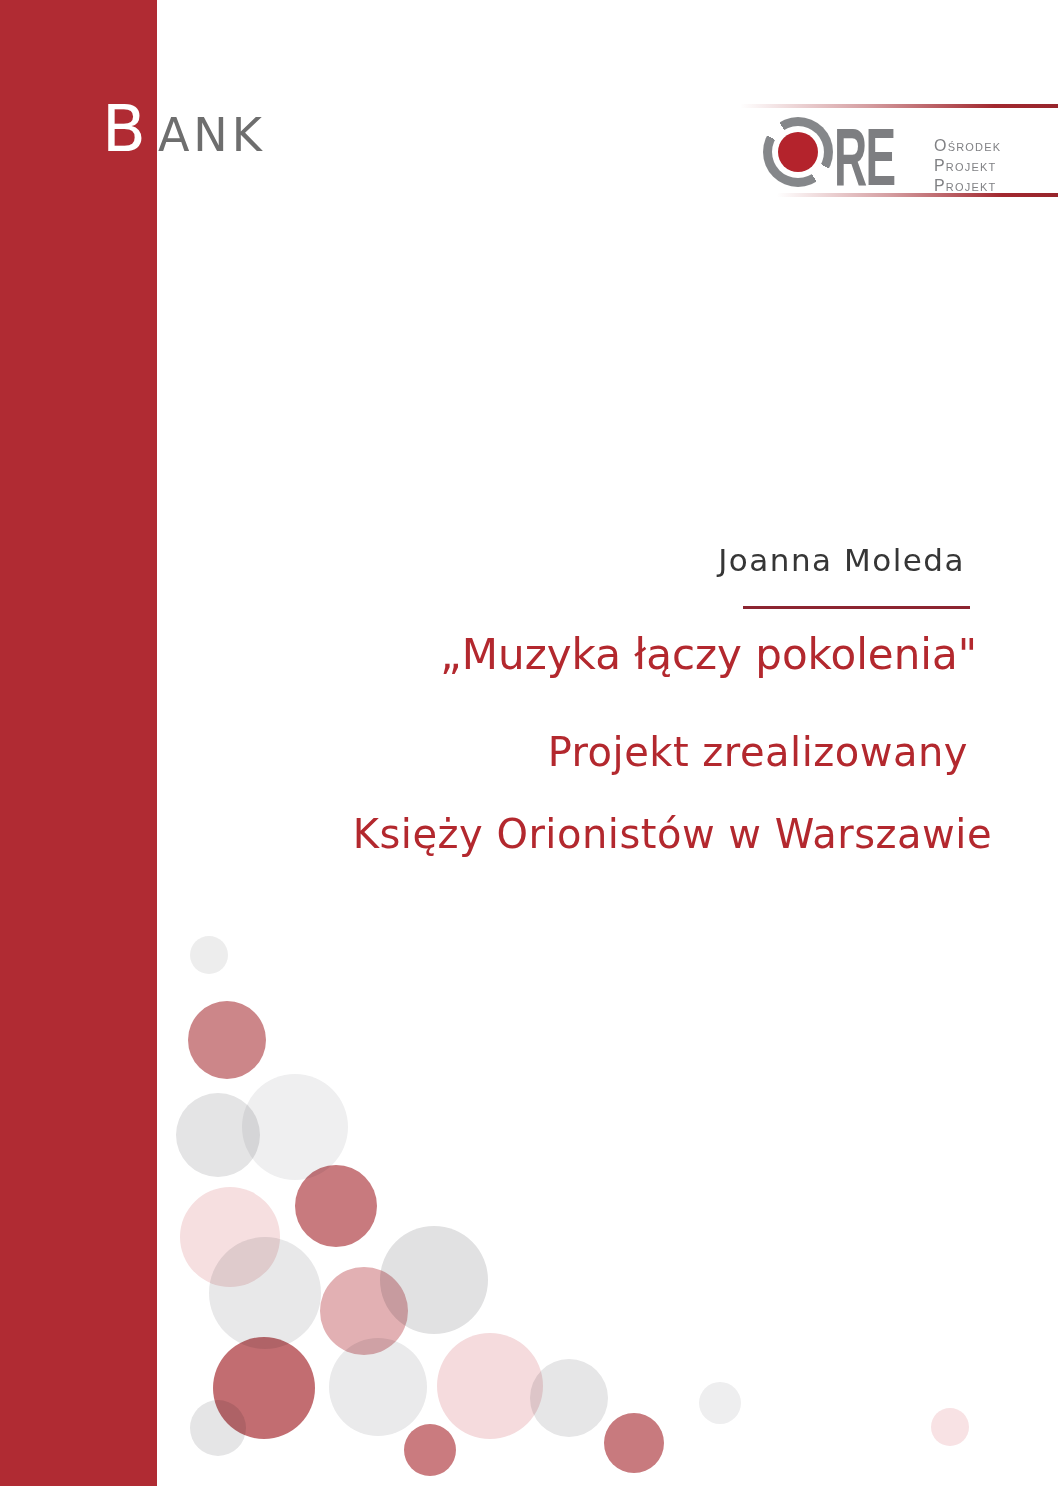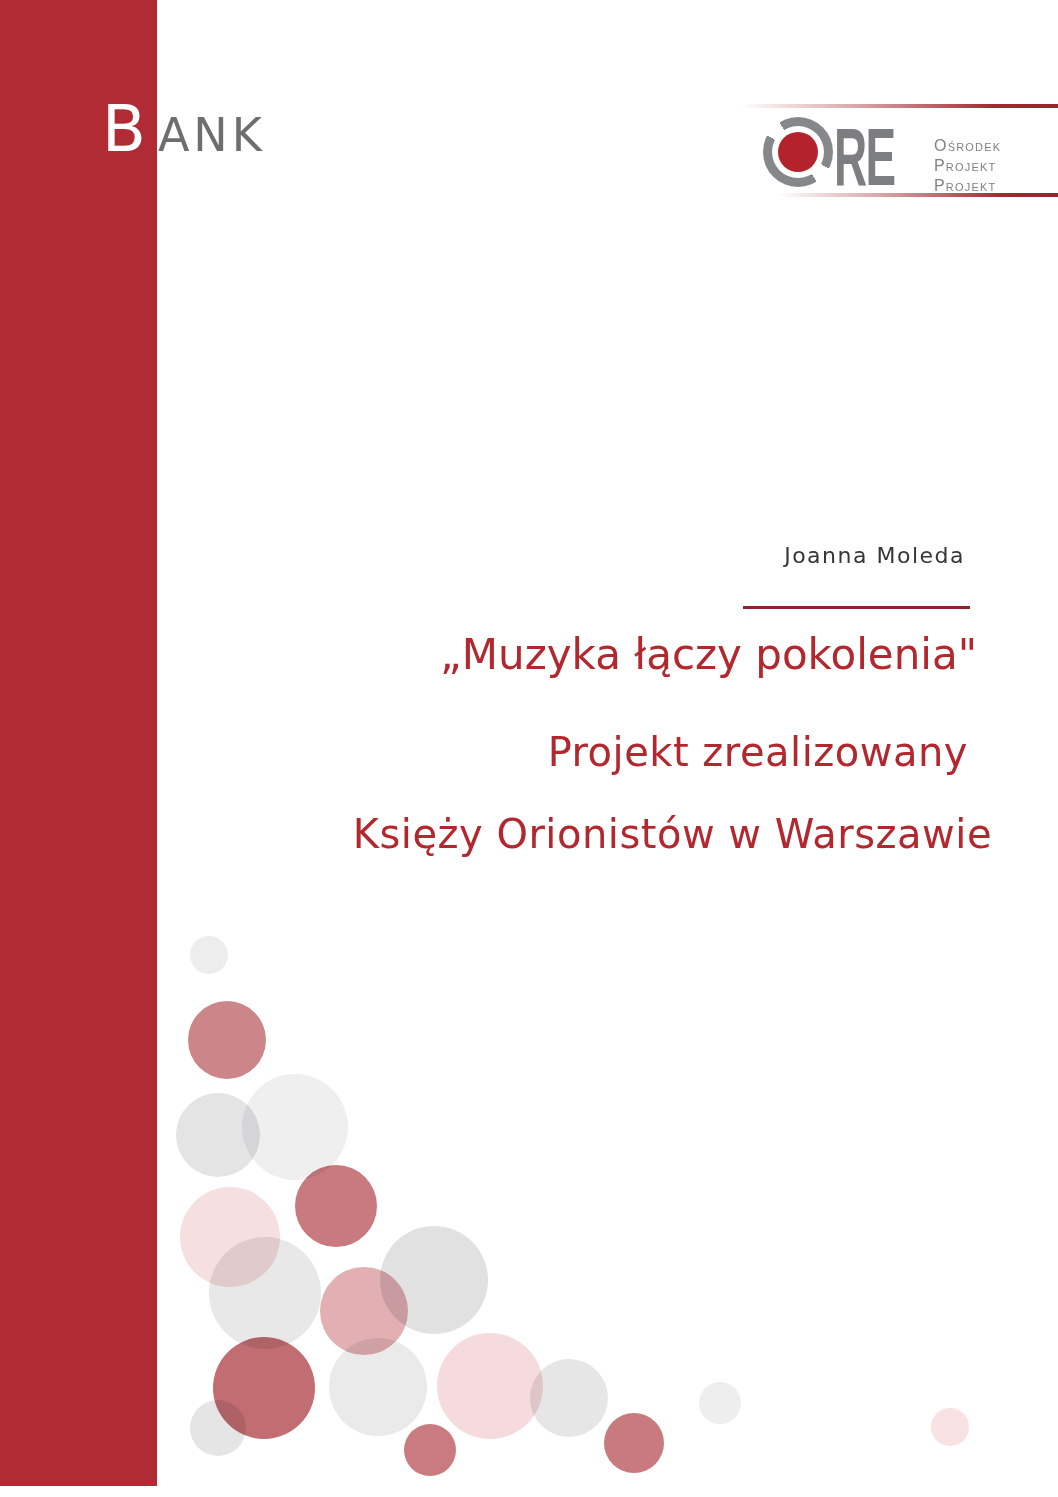--- a/index.html
+++ b/index.html
@@ -63,21 +63,21 @@
     font-family:"Liberation Sans",sans-serif;
     font-size:16px;line-height:20px;letter-spacing:1.2px;
     font-variant:small-caps;color:var(--logo-gray,#808184);
     white-space:nowrap;
     margin-left:24px;
   }
 
   
   #author{
     position:absolute;right:93px;top:545px;line-height:1;white-space:nowrap;
-    font-size:22px;letter-spacing:1.5px;color:var(--author-gray,#363636);
+    font-size:31px;letter-spacing:1.5px;color:var(--author-gray,#363636);
   }
   #divider{
     position:absolute;left:743px;top:606px;width:227px;height:3px;
     background:var(--divider-red,#8c2531);
   }
   #doc-title{
     position:absolute;right:81px;top:634px;line-height:1;white-space:nowrap;
     font-size:42px;letter-spacing:0;color:var(--title-red,#b3282e);
   }
   .sub-line{

